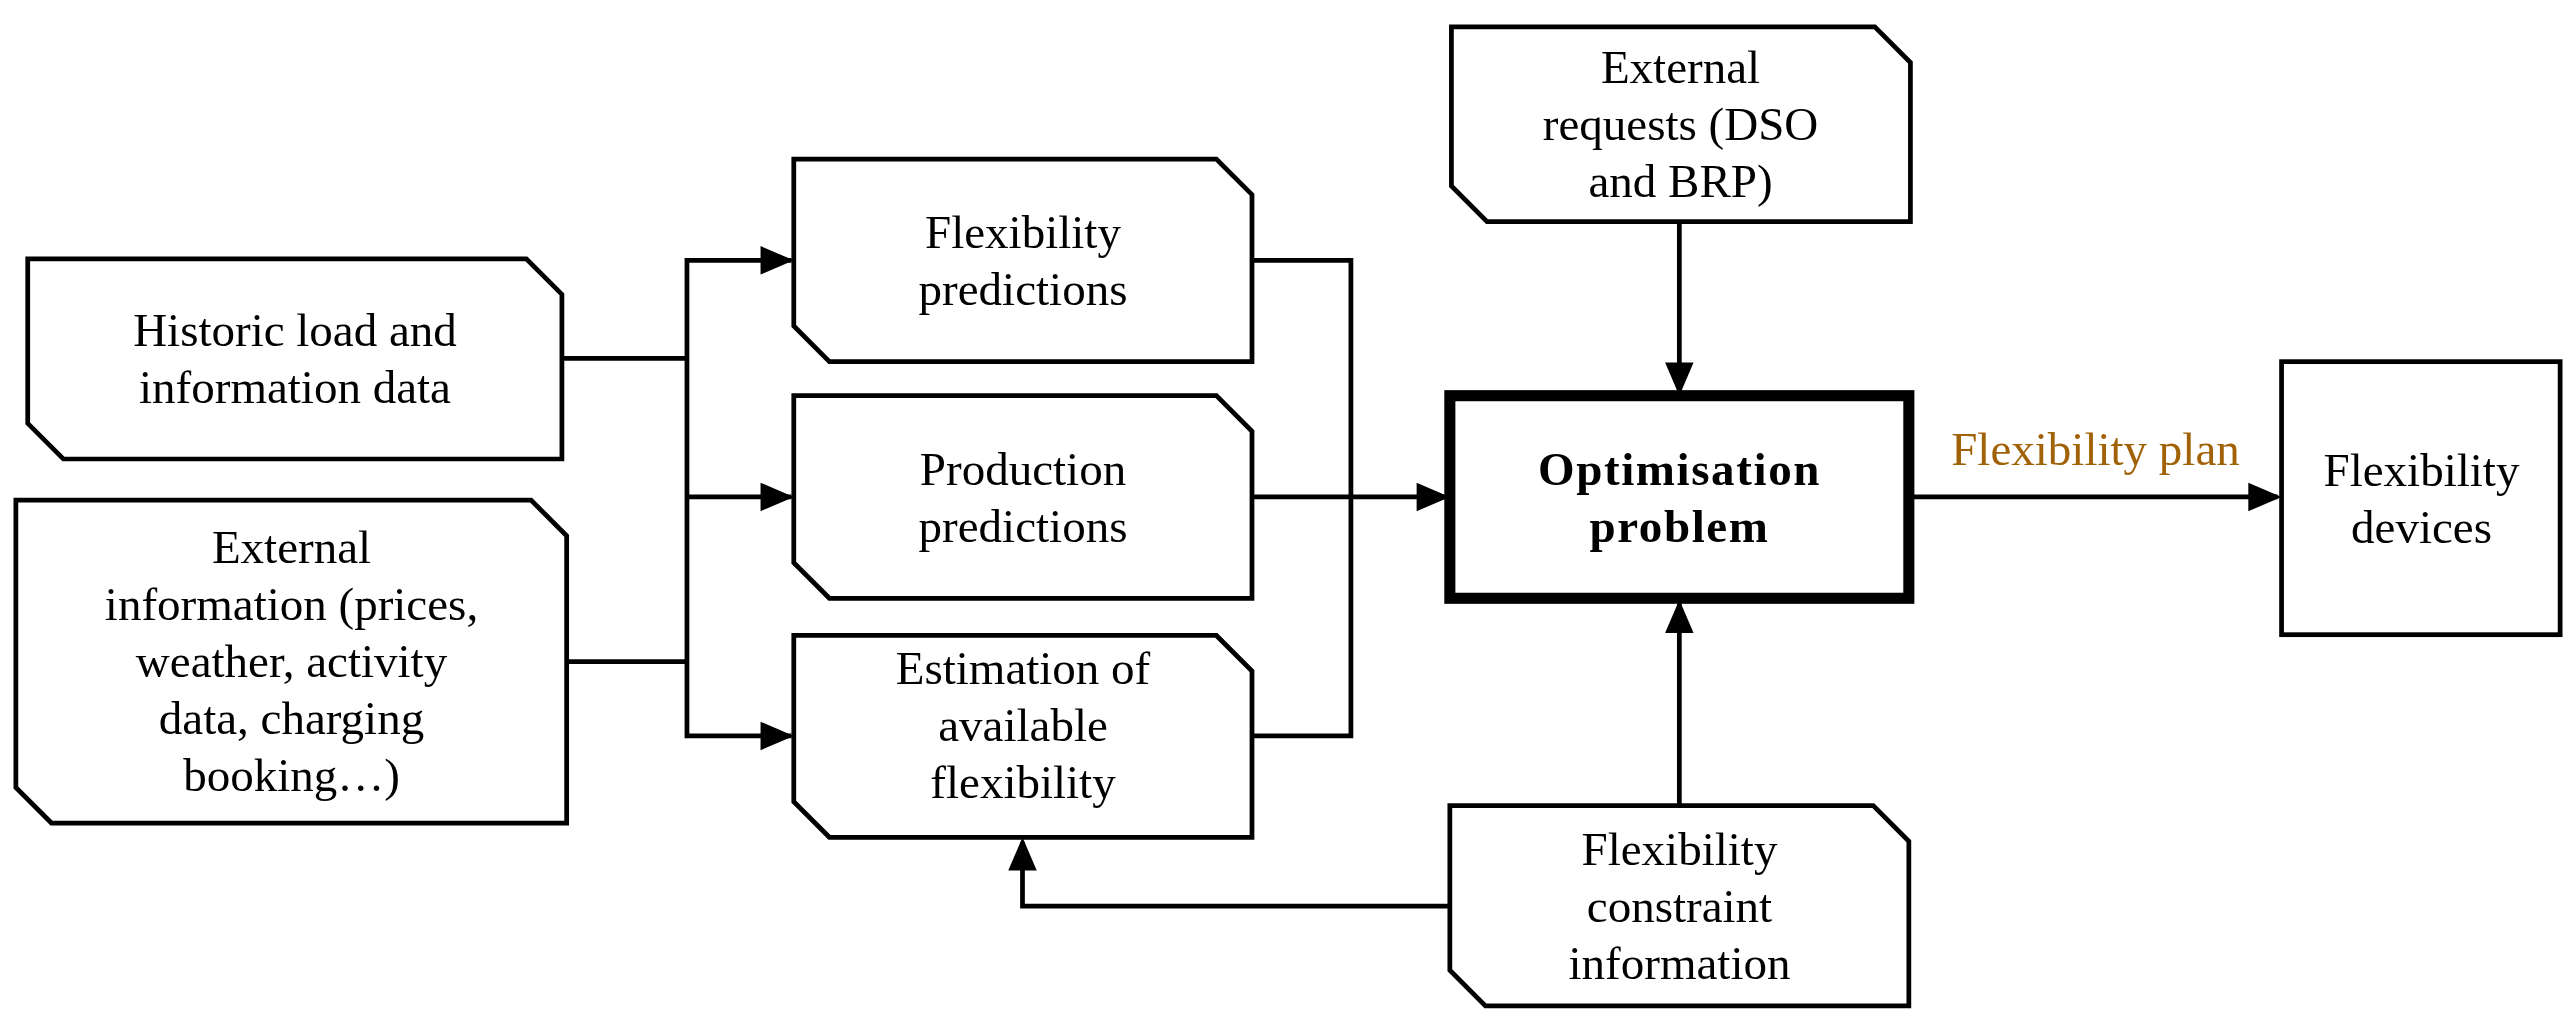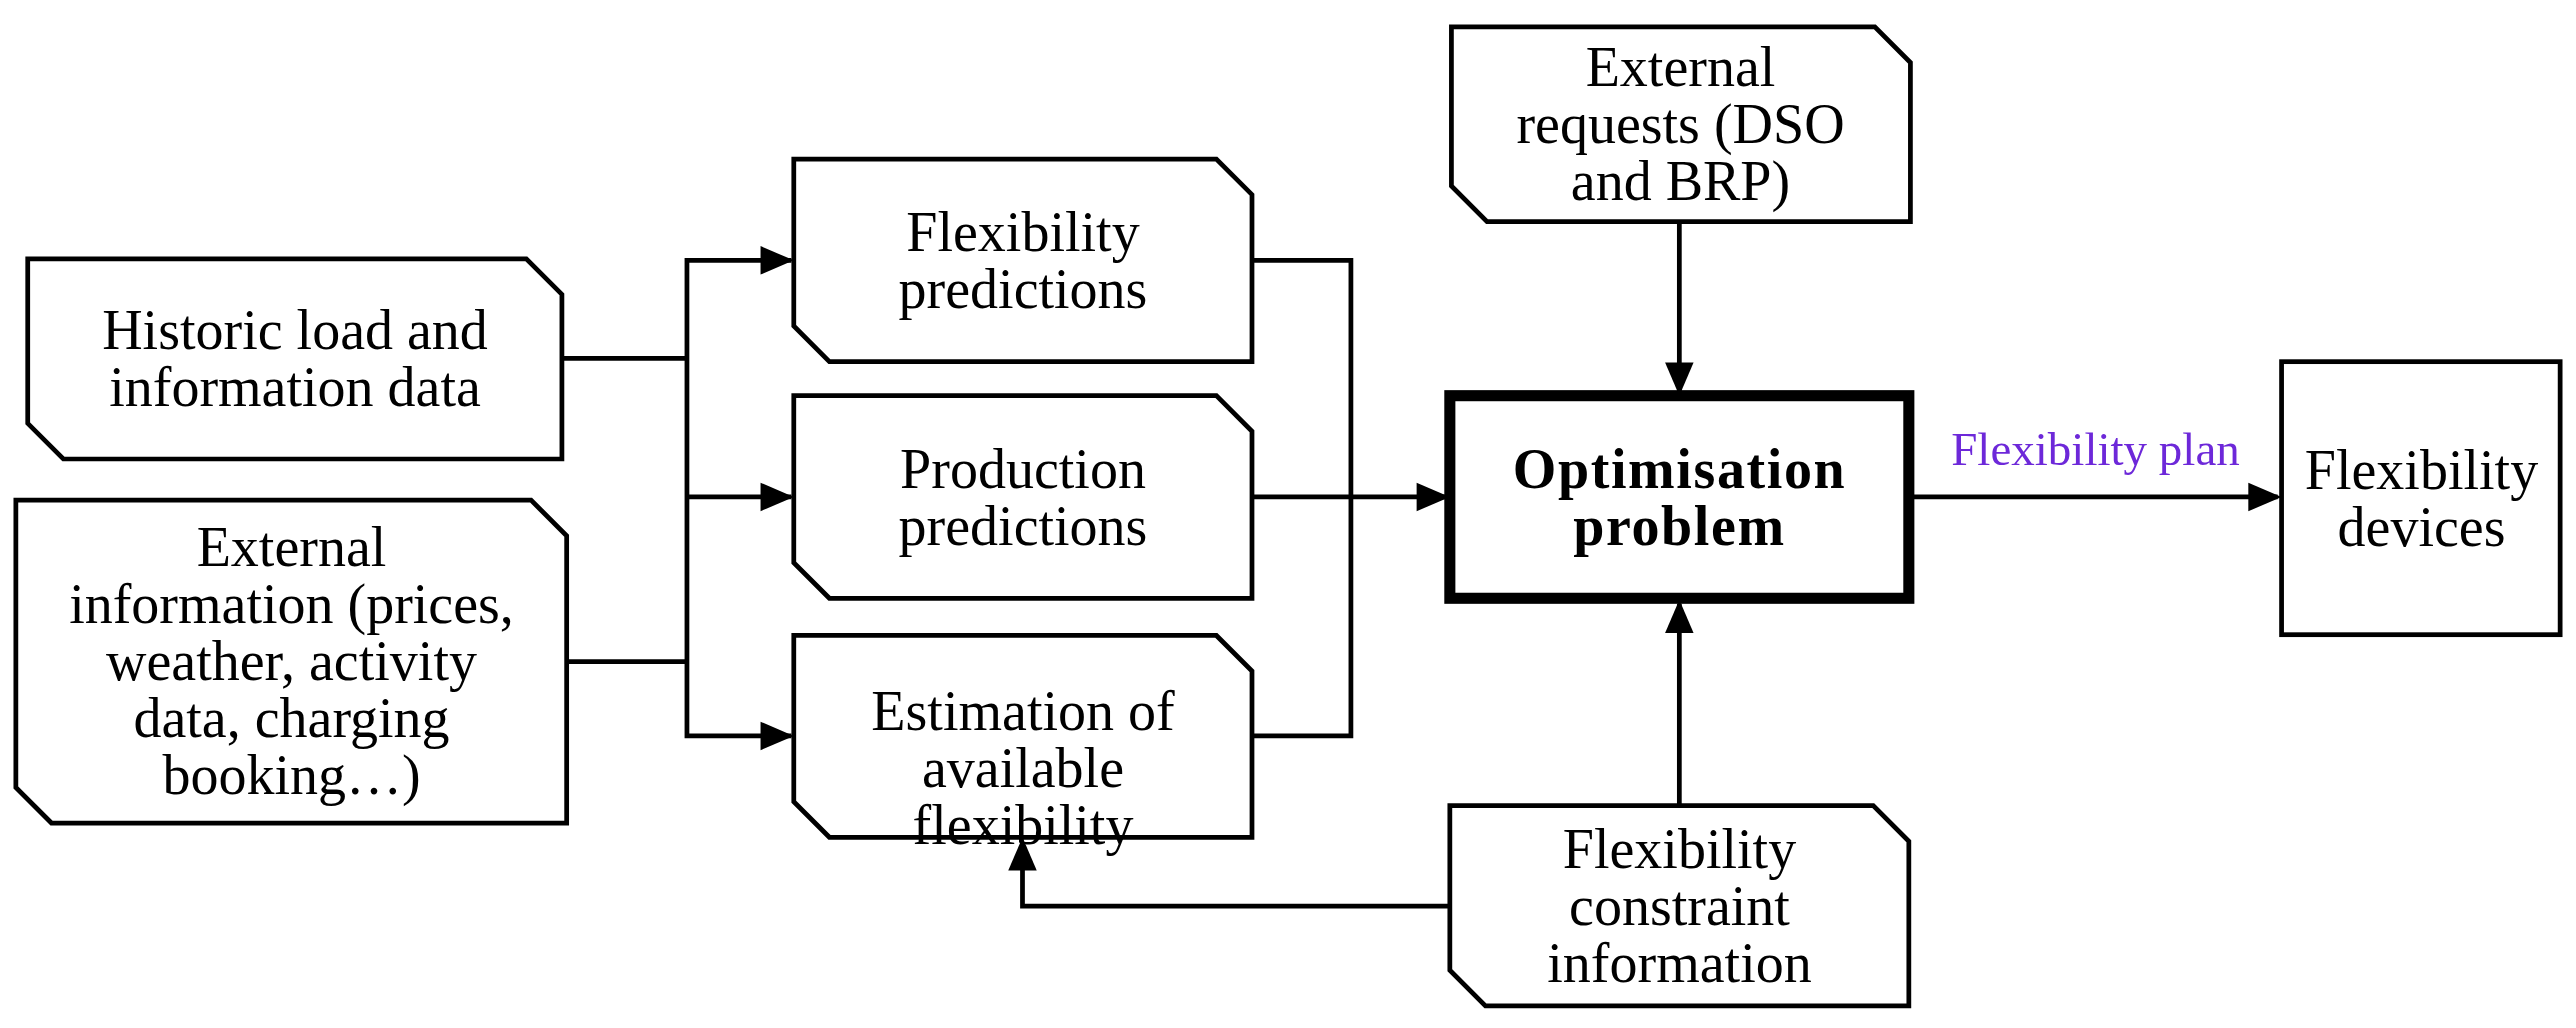--- a/index.html
+++ b/index.html
@@ -21,38 +21,38 @@
     left: 0;
     top: 0;
   }
   .node-label {
     position: absolute;
     display: flex;
     align-items: center;
     justify-content: center;
     text-align: center;
     white-space: pre-line;
-    font-size: 56px;
+    font-size: 47px;
     line-height: 57px;
     color: #000000;
   }
   .node-label.bold {
     font-weight: bold;
     letter-spacing: 1.6px;
   }
   .edge-label {
     position: absolute;
     display: flex;
     align-items: center;
     justify-content: center;
     text-align: center;
     white-space: nowrap;
     font-size: 47px;
     line-height: 57px;
-    color: #6d28d9;
+    color: #a16207;
   }
 </style>
 </head>
 <body>
 
 <div id="canvas">
 
   <svg id="diagram-svg" width="2576" height="1028" viewBox="0 0 3255 1299">
 
     <g stroke="#000000" stroke-width="6" fill="none" stroke-linejoin="miter">
@@ -100,21 +100,21 @@
 weather, activity
 data, charging
 booking…)</div>
 
   <div class="node-label" style="left:794px; top:159px; width:458px; height:203px;">Flexibility
 predictions</div>
 
   <div class="node-label" style="left:794px; top:396px; width:458px; height:203px;">Production
 predictions</div>
 
-  <div class="node-label" style="left:794px; top:667px; width:458px; height:202px;">Estimation of
+  <div class="node-label" style="left:794px; top:624px; width:458px; height:202px;">Estimation of
 available
 flexibility</div>
 
   <div class="node-label" style="left:1451px; top:27px; width:459px; height:195px;">External
 requests (DSO
 and BRP)</div>
 
   <div class="node-label bold" style="left:1450px; top:396px; width:459px; height:203px;text-align:center;">Optimisation
 problem</div>
 

